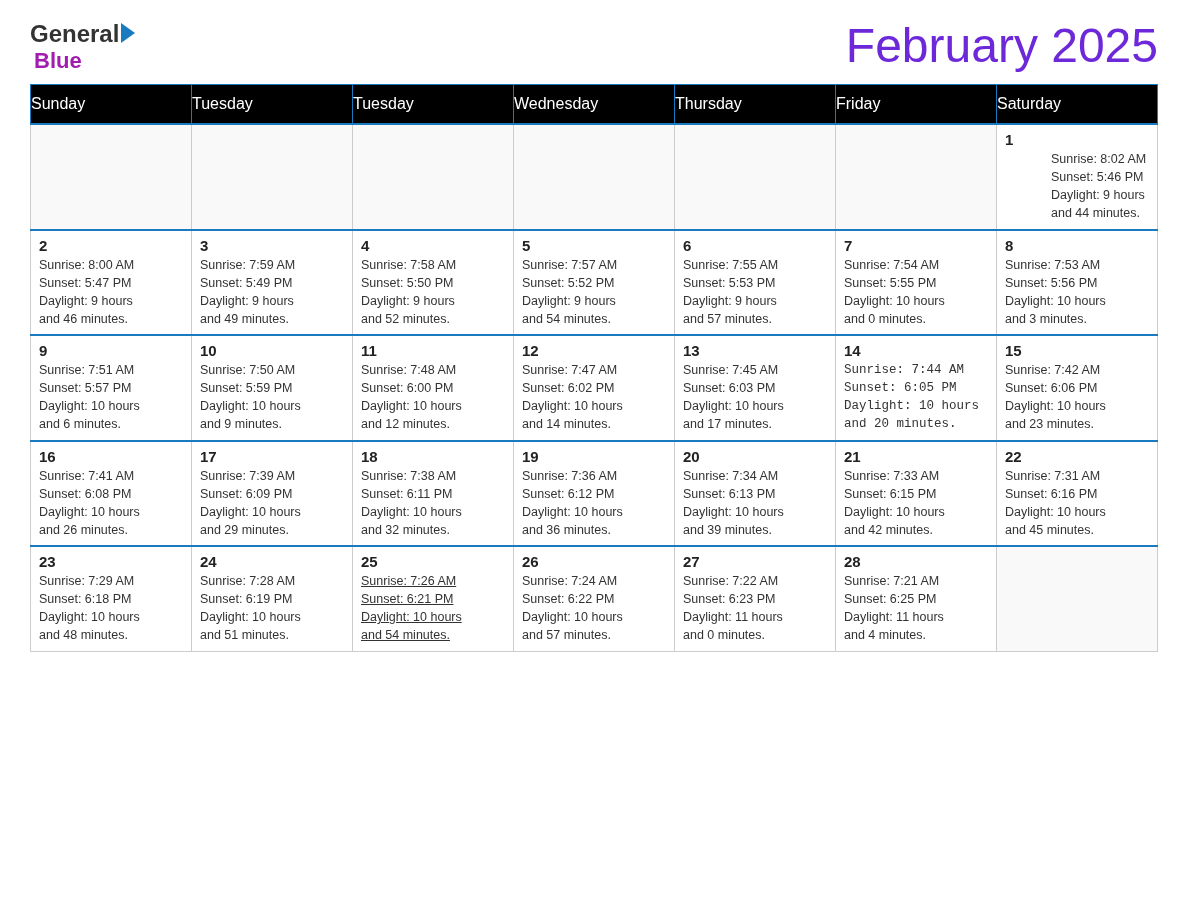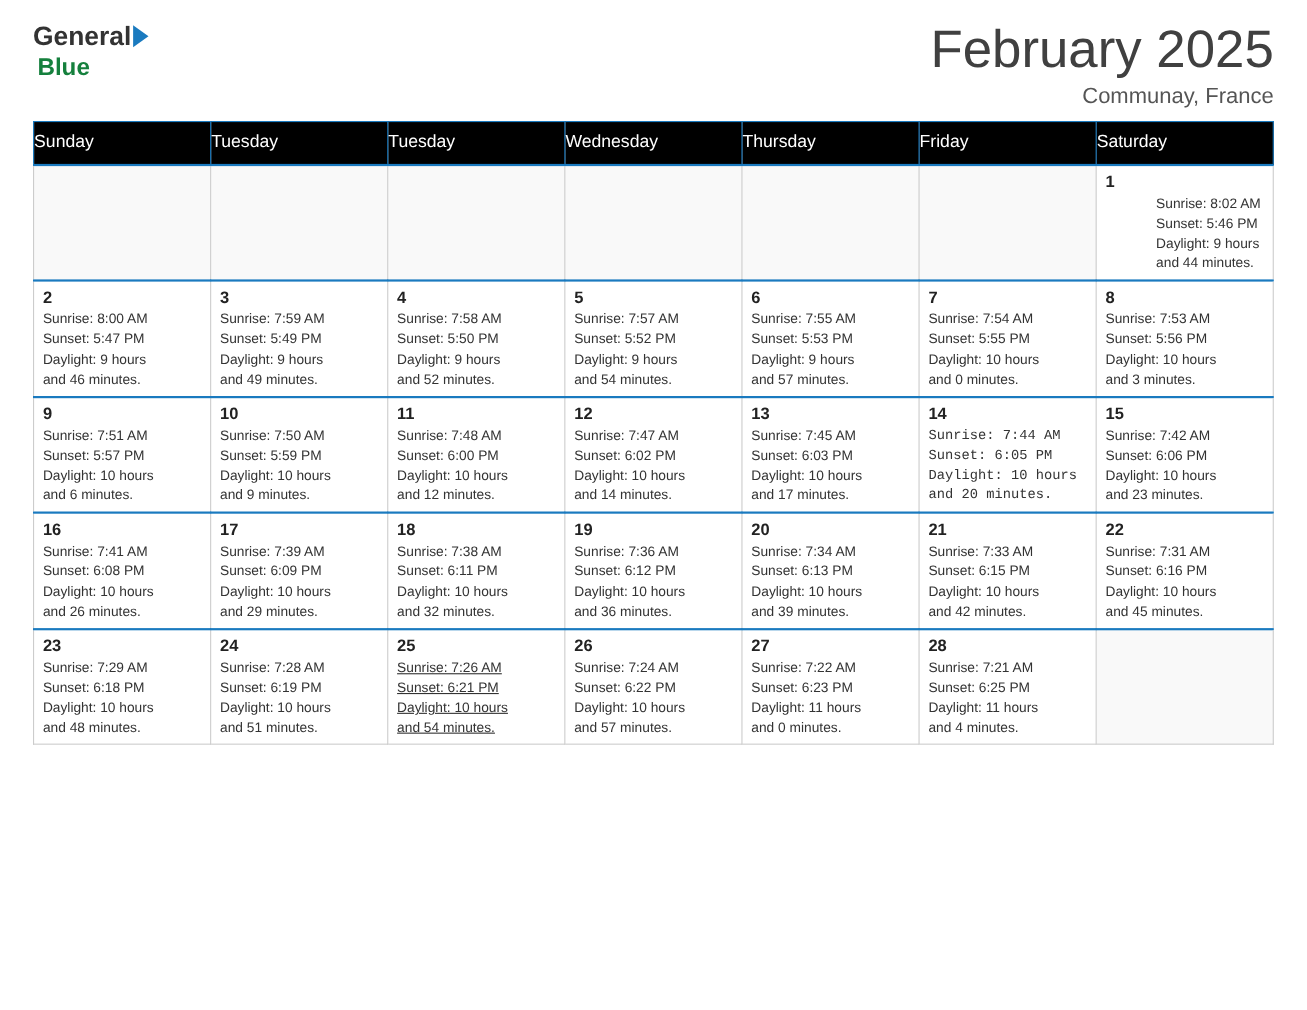--- a/index.html
+++ b/index.html
@@ -36,30 +36,30 @@
       height: 0;
       border-left: 14px solid #1a7abf;
       border-top: 10px solid transparent;
       border-bottom: 10px solid transparent;
       margin-left: 2px;
       margin-top: -2px;
     }
     .logo-blue {
       font-size: 22px;
       font-weight: bold;
-      color: #15803d;
+      color: #a21caf;
       margin-left: 4px;
     }
     .title-block {
       text-align: right;
     }
     .month-title {
       font-size: 48px;
       font-weight: normal;
-      color: #404040;
+      color: #6d28d9;
       line-height: 1.1;
     }
     .location-title {
       font-size: 20px;
       color: #555;
       margin-top: 4px;
     }
     .calendar {
       width: 100%;
       border-collapse: collapse;
@@ -108,21 +108,20 @@
 <div class="header">
   <div class="logo">
     <div class="logo-top">
       <span class="logo-general">General</span>
       <div class="logo-arrow"></div>
     </div>
     <span class="logo-blue">Blue</span>
   </div>
   <div class="title-block">
     <div class="month-title">February 2025</div>
-    <div class="location-title">Communay, France</div>
   </div>
 </div>
 
 <table class="calendar">
   <thead>
     <tr>
     <th>Sunday</th>
         <th>Tuesday</th>
         <th>Tuesday</th>
         <th>Wednesday</th>

